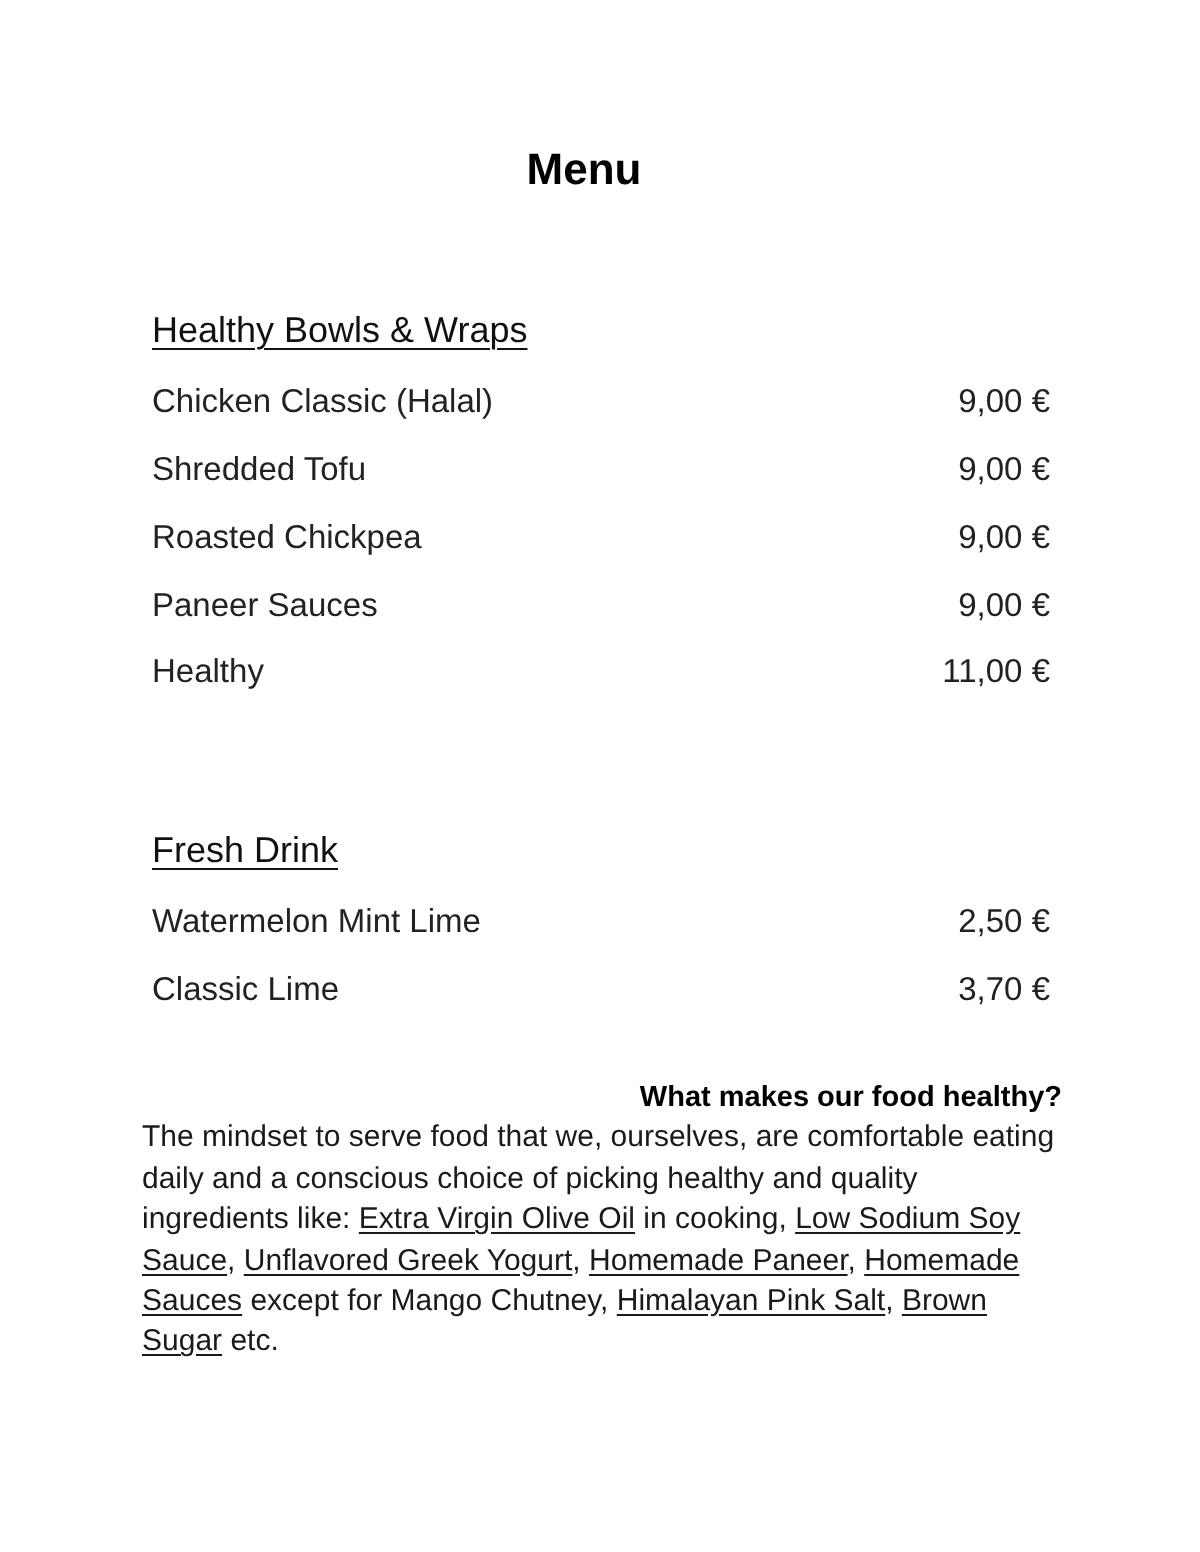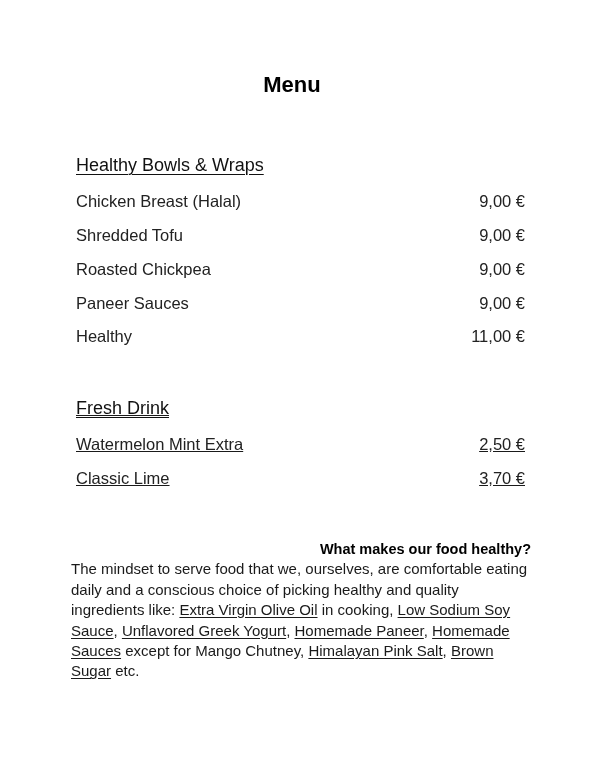--- a/index.html
+++ b/index.html
@@ -55,21 +55,21 @@
       height: 33.75px;
       font-size: 16.5px;
       color: #222;
     }
     .menu-item .price {
       text-align: left;
       padding-right: 1px;
     }
     #section-bowls { top: 150px; }
     #section-bowls .menu-list { margin-top: 5px; }
-    #section-drinks { top: 393px; text-decoration: underline; }
+    #section-drinks { top: 410px; }
     #section-drinks .menu-list { margin-top: 5px; }
     .info {
       position: absolute;
       left: 71px;
       top: 539px;
       width: 460px;
       font-size: 15px;
       line-height: 20.4px;
       color: #1a1a1a;
     }
@@ -92,21 +92,21 @@
   </style>
 </head>
 <body>
 
 <h1 class="page-title">Menu</h1>
 
 <section class="section" id="section-bowls">
   <h2 class="section-title">Healthy Bowls &amp; Wraps</h2>
   <ul class="menu-list">
     <li class="menu-item">
-      <span class="name">Chicken Breast (Halal)</span>
+      <span class="name">Chicken Classic (Halal)</span>
       <span class="price">9,00 €</span>
     </li>
     <li class="menu-item">
       <span class="name">Shredded Tofu</span>
       <span class="price">9,00 €</span>
     </li>
     <li class="menu-item">
       <span class="name">Roasted Chickpea</span>
       <span class="price">9,00 €</span>
     </li>
@@ -118,21 +118,21 @@
       <span class="name">Healthy</span>
       <span class="price">11,00 €</span>
     </li>
   </ul>
 </section>
 
 <section class="section" id="section-drinks">
   <h2 class="section-title">Fresh Drink</h2>
   <ul class="menu-list">
     <li class="menu-item">
-      <span class="name">Watermelon Mint Extra</span>
+      <span class="name">Watermelon Mint Lime</span>
       <span class="price">2,50 €</span>
     </li>
     <li class="menu-item">
       <span class="name">Classic Lime</span>
       <span class="price">3,70 €</span>
     </li>
   </ul>
 </section>
 
 <div class="info">

